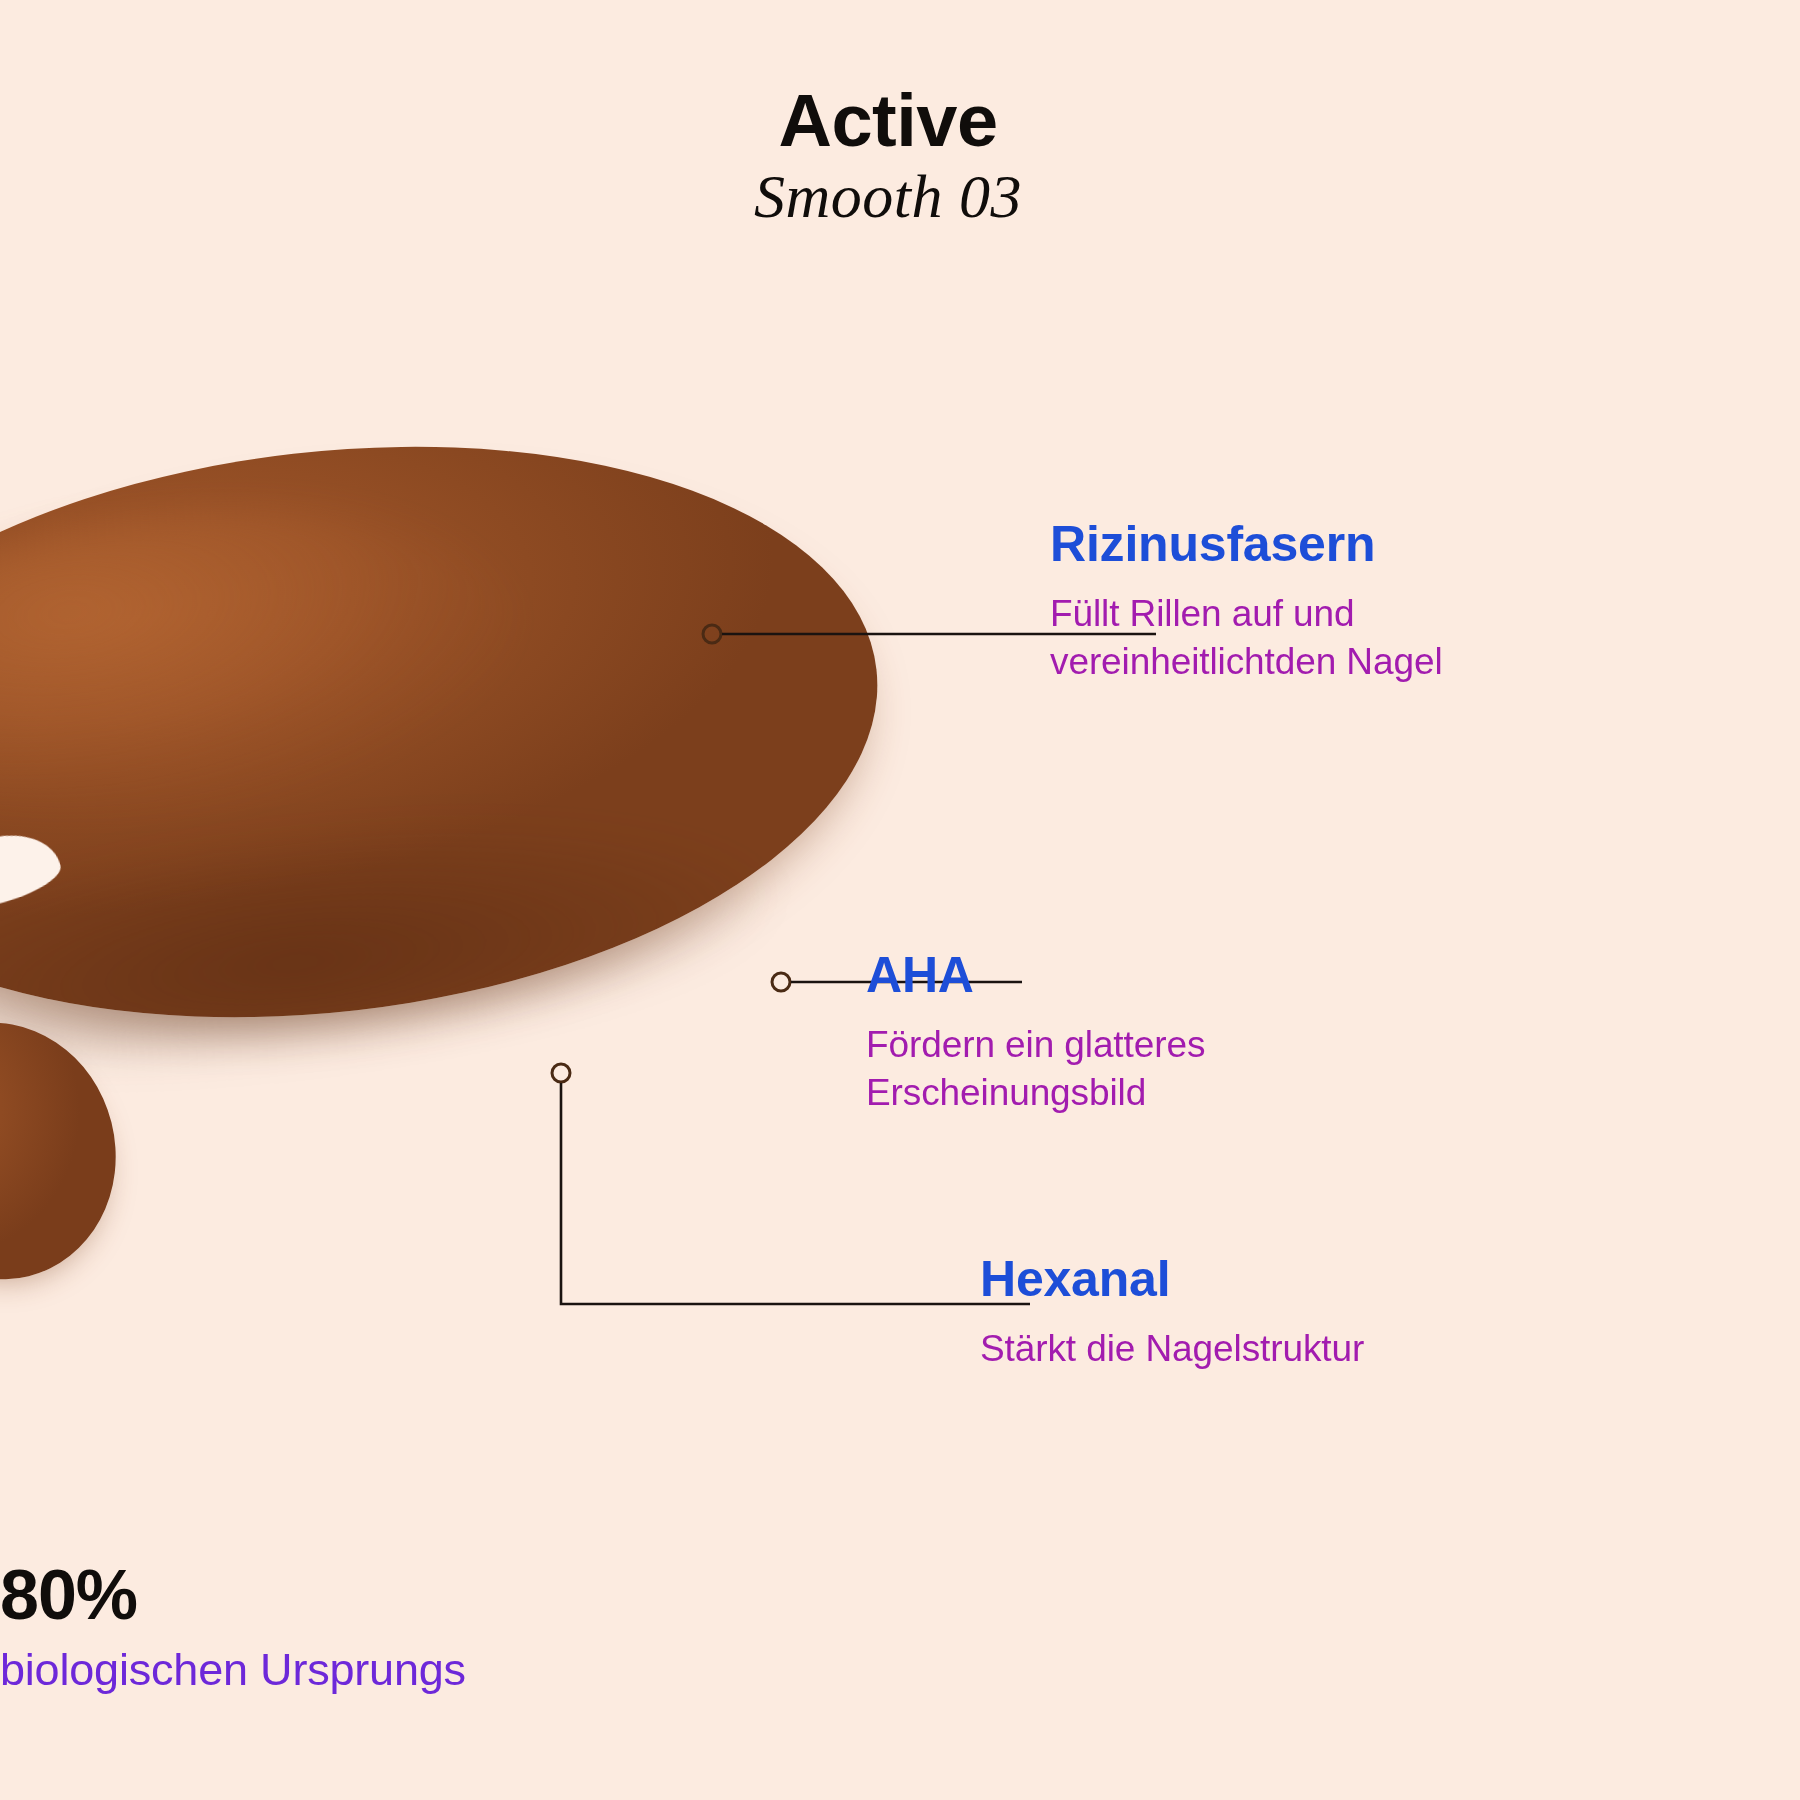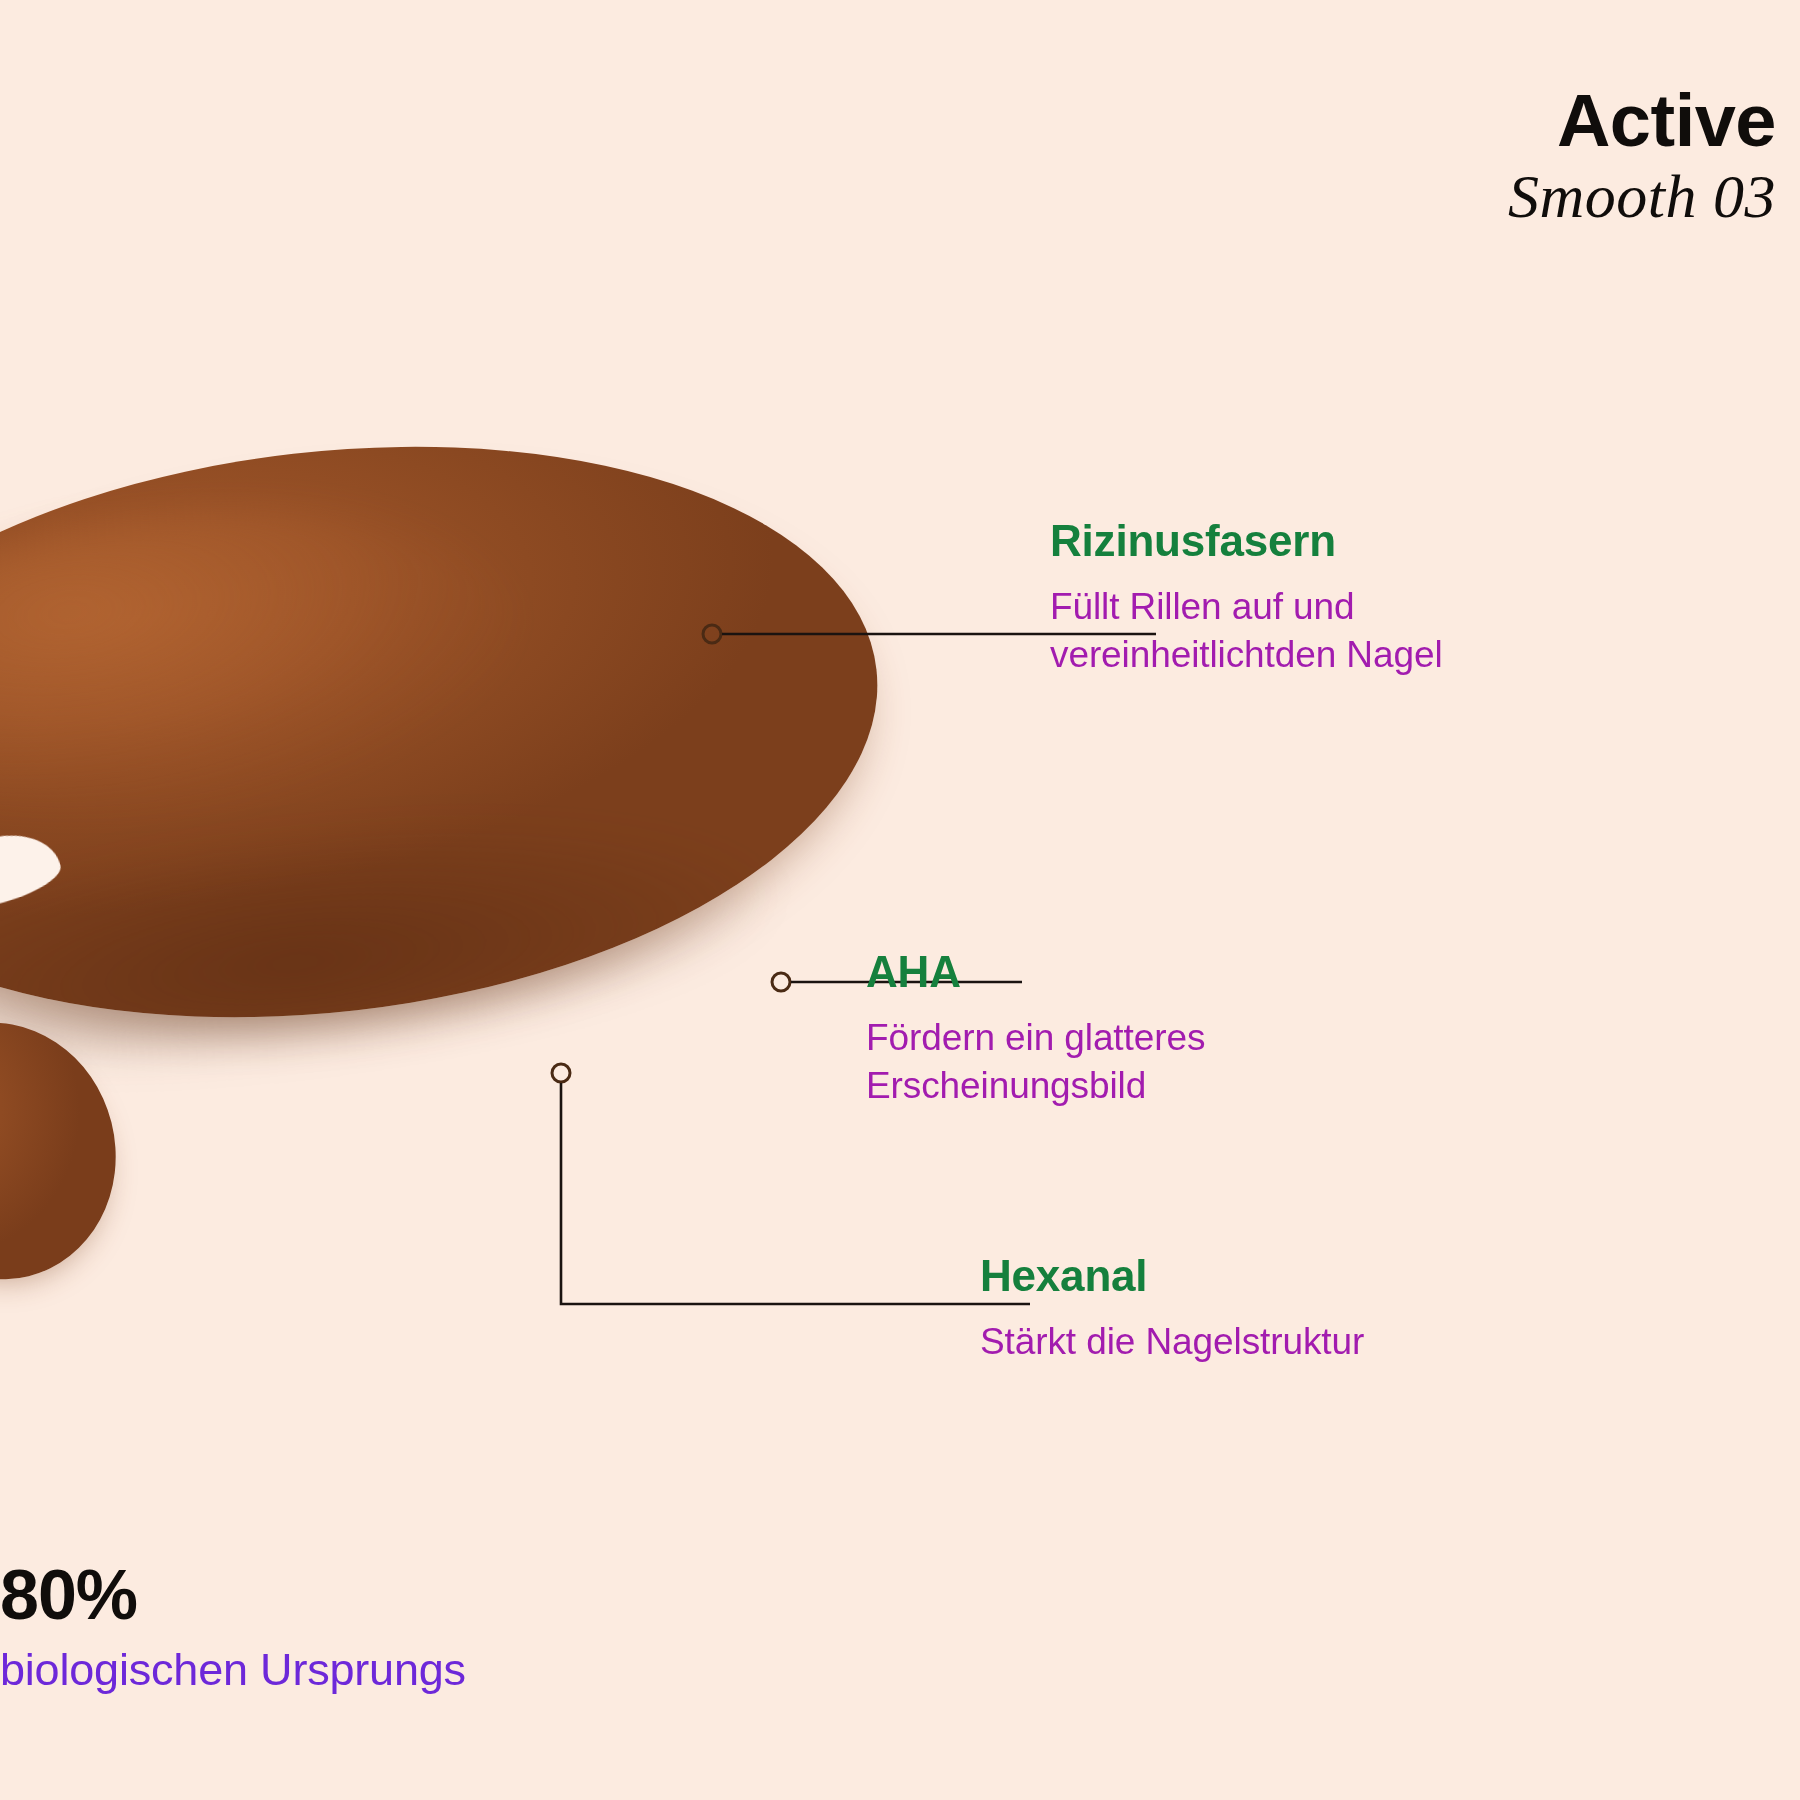--- a/index.html
+++ b/index.html
@@ -16,21 +16,21 @@
     font-family: "Liberation Sans", sans-serif;
     color: #14100e;
   }
 
   
   .header {
     position: absolute;
     top: 84px;
     left: 0;
     width: 1776px;
-    text-align: right;
+    text-align: center;
   }
   .title-main {
     font-family: "Liberation Sans", sans-serif;
     font-size: 74px;
     font-weight: 700;
     letter-spacing: -0.5px;
     line-height: 1.0;
     color: #100d0b;
   }
   .title-sub {
@@ -108,24 +108,24 @@
   .leaders {
     position: absolute;
     inset: 0;
   }
 
   
   .callout {
     position: absolute;
   }
   .callout-title {
-    font-size: 44px;
+    font-size: 50px;
     font-weight: 700;
     line-height: 1.18;
-    color: #15803d;
+    color: #1d4ed8;
     letter-spacing: -0.2px;
     white-space: nowrap;
   }
   .callout-desc {
     font-size: 37px;
     font-weight: 400;
     line-height: 1.30;
     color: #a21caf;
     letter-spacing: -0.1px;
     margin-top: 16px;

